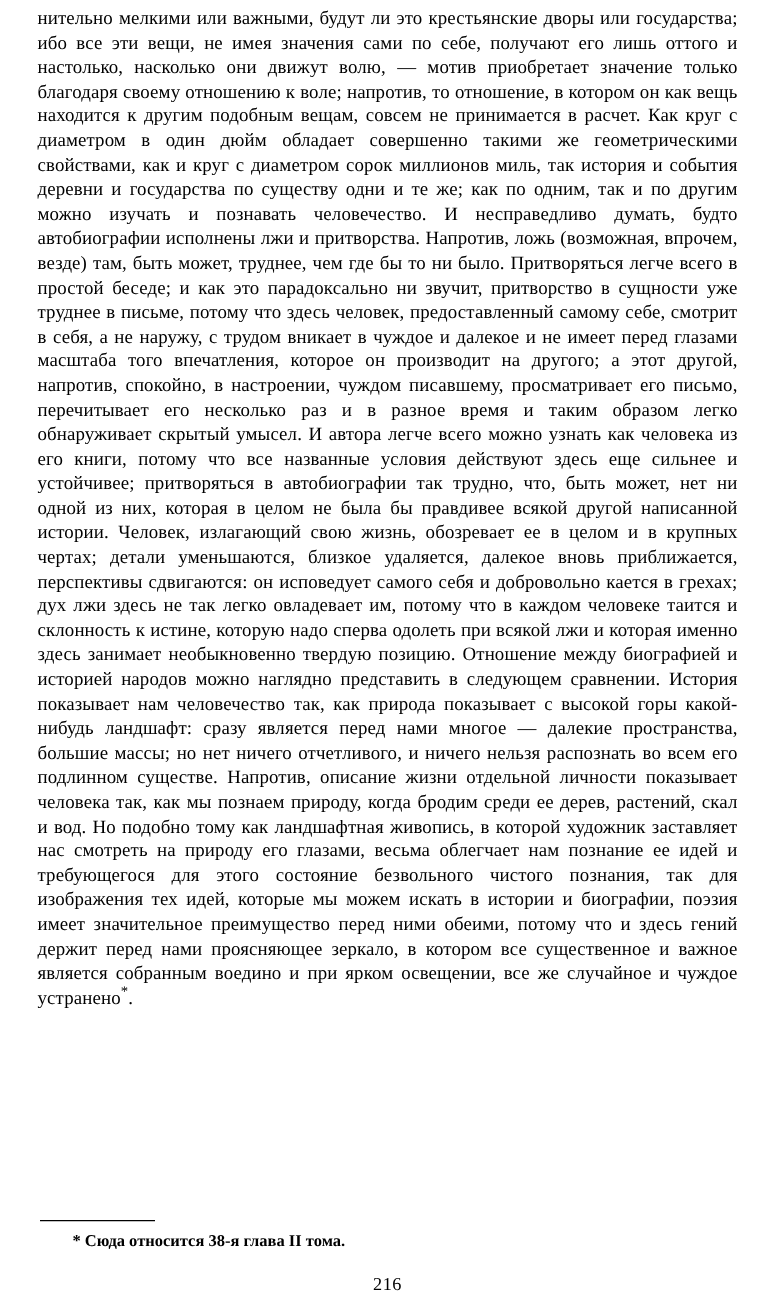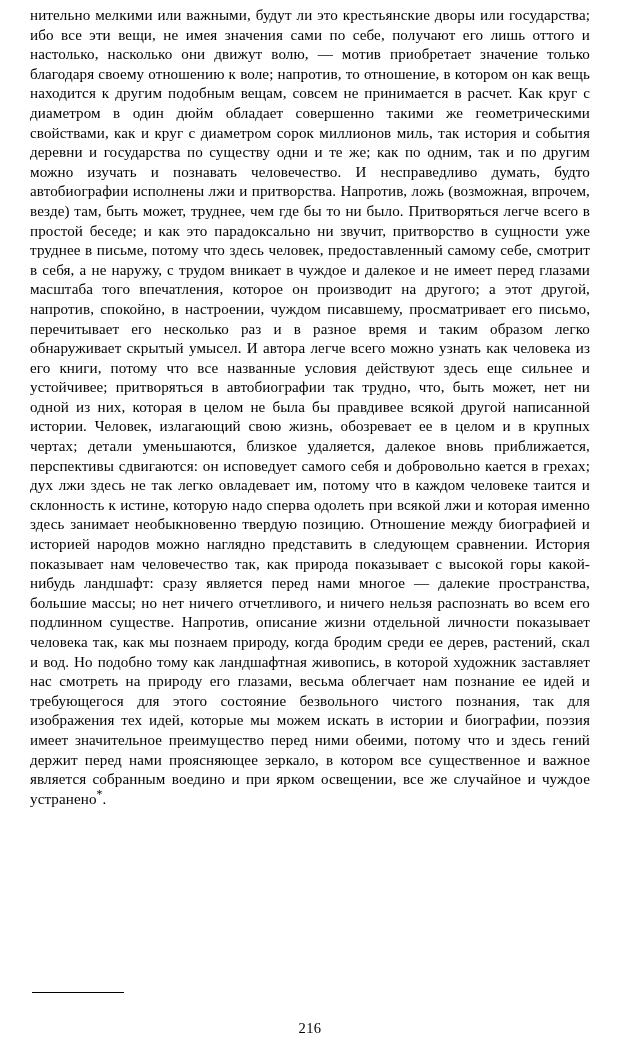--- a/index.html
+++ b/index.html
@@ -78,17 +78,18 @@
 <body>
 
 <div class="page">
 
   <div class="body-text">
     <p><span>нительно мелкими или важными, будут ли это крестьянские дворы или государства; ибо все эти вещи, не имея значения сами по себе, получают его лишь оттого и настолько, насколько они движут волю, — мотив приобретает значение только благодаря своему отношению к воле; напротив, то отношение, в котором он как вещь находится к другим подобным вещам, совсем не принимается в расчет. Как круг с диаметром в один дюйм обладает совершенно такими же геометрическими свойствами, как и круг с диаметром сорок миллионов миль, так история и события деревни и государства по существу одни и те же; как по одним, так и по другим можно изучать и познавать человечество. И несправедливо думать, будто автобиографии исполнены лжи и притворства. Напротив, ложь (возможная, впрочем, везде) там, быть может, труднее, чем где бы то ни было. Притворяться легче всего в простой беседе; и как это парадоксально ни звучит, притворство в сущности уже труднее в письме, потому что здесь человек, предоставленный самому себе, смотрит в себя, а не наружу, с трудом вникает в чуждое и далекое и не имеет перед глазами масштаба того впечатления, которое он производит на другого; а этот другой, напротив, спокойно, в настроении, чуждом писавшему, просматривает его письмо, перечитывает его несколько раз и в разное время и таким образом легко обнаруживает скрытый умысел. И автора легче всего можно узнать как человека из его книги, потому что все названные условия действуют здесь еще сильнее и устойчивее; притворяться в автобиографии так трудно, что, быть может, нет ни одной из них, которая в целом не была бы правдивее всякой другой написанной истории. Человек, излагающий свою жизнь, обозревает ее в целом и в крупных чертах; детали уменьшаются, близкое удаляется, далекое вновь приближается, перспективы сдвигаются: он исповедует самого себя и добровольно кается в грехах; дух лжи здесь не так легко овладевает им, потому что в каждом человеке таится и склонность к истине, которую надо сперва одолеть при всякой лжи и которая именно здесь занимает необыкновенно твердую позицию. Отношение между биографией и историей народов можно наглядно представить в следующем сравнении. История показывает нам человечество так, как природа показывает с высокой горы какой-нибудь ландшафт: сразу является перед нами многое — далекие пространства, большие массы; но нет ничего отчетливого, и ничего нельзя распознать во всем его подлинном существе. Напротив, описание жизни отдельной личности показывает человека так, как мы познаем природу, когда бродим среди ее дерев, растений, скал и вод. Но подобно тому как ландшафтная живопись, в которой художник заставляет нас смотреть на природу его глазами, весьма облегчает нам познание ее идей и требующегося для этого состояние безвольного чистого познания, так для изображения тех идей, которые мы можем искать в истории и биографии, поэзия имеет значительное преимущество перед ними обеими, потому что и здесь гений держит перед нами проясняющее зеркало, в котором все существенное и важное является собранным воедино и при ярком освещении, все же случайное и чуждое устранено</span><sup class="fn">*</sup>.</p>
   </div>
 
   <div class="footnote-area">
     <div class="footnote-rule"></div>
+    <div class="footnote-text"><span class="star">*</span> <span>Сюда относится 38-я глава II тома.</span></div>
   </div>
 
   <div class="page-number">216</div>
 
 </div>
 
 </body></html>

